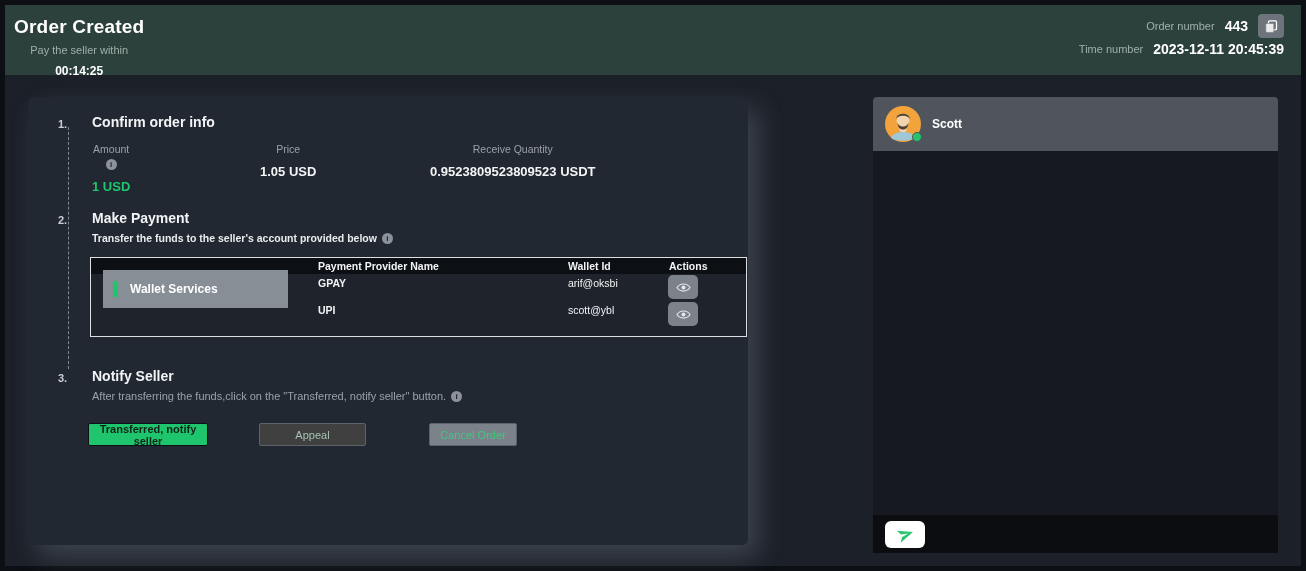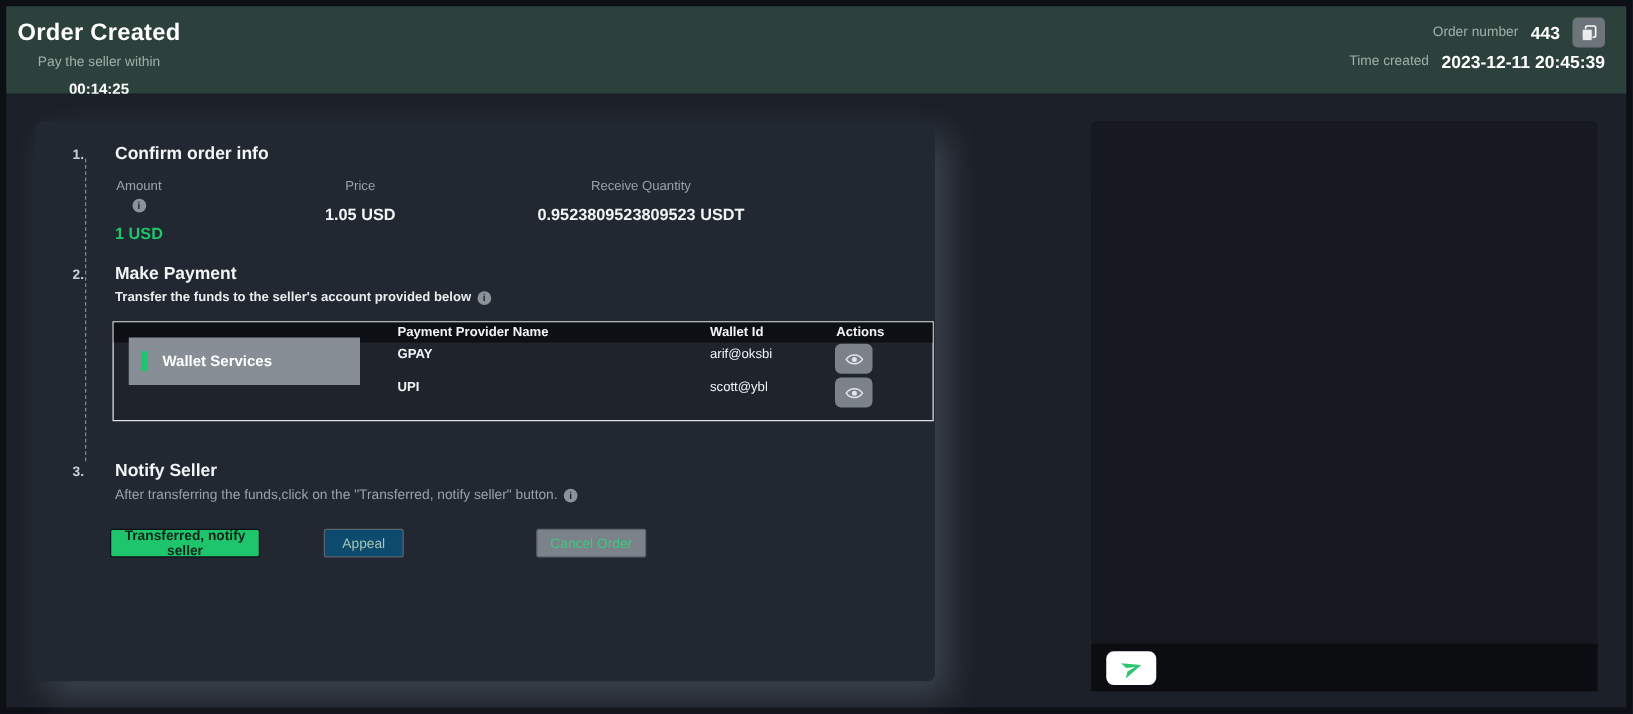--- a/index.html
+++ b/index.html
@@ -78,21 +78,21 @@
   .pt-cell.bold { font-weight:bold; }
   .eye-btn {
     position:absolute; width:30px; height:24px; border:none; cursor:pointer;
     background:#7b828a; border-radius:5px; display:flex; align-items:center; justify-content:center;
   }
 
   
   .btn { position:absolute; top:326px; height:23px; font-size:11px; cursor:pointer;
          display:flex; align-items:center; justify-content:center; border-radius:2px; }
   .btn-notify { left:60px; width:120px; background:#1ec56d; color:#10251a; border:1px solid #0d1116; font-weight:bold; }
-  .btn-appeal { left:231px; width:64px; background:#0c4a6e; color:#a4c3b2; border:1px solid #5c636b; }
+  .btn-appeal { left:231px; width:107px; background:#404040; color:#a4c3b2; border:1px solid #5c636b; }
   .btn-cancel { left:401px; width:88px; background:#7b828a; color:#3ec981; border:1px solid #5c636b; }
 
   
   .chat {
     position:absolute; left:868px; top:22px; width:405px; height:456px;
     background:#16191f; border-radius:4px;
   }
   .chat-header {
     position:absolute; left:0; top:0; right:0; height:54px; background:#50555d;
     border-radius:4px 4px 0 0; display:flex; align-items:center; padding-left:12px; gap:11px;
@@ -136,21 +136,21 @@
       <button class="copy-btn">
         <span style="display:flex;">
           <svg width="13" height="13" viewBox="0 0 13 13">
             <rect x="3.5" y="0.8" width="8" height="9" rx="1.2" fill="none" stroke="#ffffff" stroke-width="1.3"></rect>
             <rect x="0.8" y="3.4" width="8" height="9" rx="1.2" fill="#e9ebed" stroke="#6e747c" stroke-width="0.6"></rect>
           </svg>
         </span>
       </button>
     </div>
     <div class="tb-row">
-      <span class="tb-label">Time created</span>
+      <span class="tb-label">Time number</span>
       <span class="tb-value">2023-12-11 20:45:39</span>
     </div>
   </div>
 </div>
 
 <div class="content">
 
   <div class="card">
     <div class="dash-line"></div>
 
@@ -225,20 +225,34 @@
       <span>After transferring the funds,click on the "Transferred, notify seller" button.</span>
       <span class="info-icon">i</span>
     </div>
 
     <button class="btn btn-notify">Transferred, notify seller</button>
     <button class="btn btn-appeal">Appeal</button>
     <button class="btn btn-cancel">Cancel Order</button>
   </div>
 
   <div class="chat">
+    <div class="chat-header">
+      <div class="avatar-wrap">
+        <svg width="36" height="36" viewBox="0 0 36 36">
+          <circle cx="18" cy="18" r="18" fill="#f2a33c"></circle>
+          <path d="M6 32 C8 24, 28 24, 30 32 C26 35.5, 10 35.5, 6 32 Z" fill="#9ec7d8"></path>
+          <rect x="14.5" y="19" width="7" height="7" rx="2" fill="#f3d3ae"></rect>
+          <circle cx="18" cy="14.5" r="6.5" fill="#f3d3ae"></circle>
+          <path d="M11.5 13.5 C11.5 8.5, 24.5 8.5, 24.5 13.5 L24.5 11.5 C23 6.5, 13 6.5, 11.5 11.5 Z" fill="#4a4038"></path>
+          <path d="M12.5 16 C13 22, 23 22, 23.5 16 C23.5 21, 21 23.5, 18 23.5 C15 23.5, 12.5 21, 12.5 16 Z" fill="#4a4038"></path>
+        </svg>
+        <span class="status-dot"></span>
+      </div>
+      <span class="peer-name">Scott</span>
+    </div>
 
     <div class="chat-body"></div>
 
     <div class="chat-input-bar">
       <button class="send-btn">
         <span style="display:flex; transform:rotate(-18deg);">
           <svg width="17" height="17" viewBox="0 0 24 24">
             <path d="M2 21 L23 12 L2 3 L6 10 L16 12 L6 14 Z" fill="#2bc56f"></path>
           </svg>
         </span>

